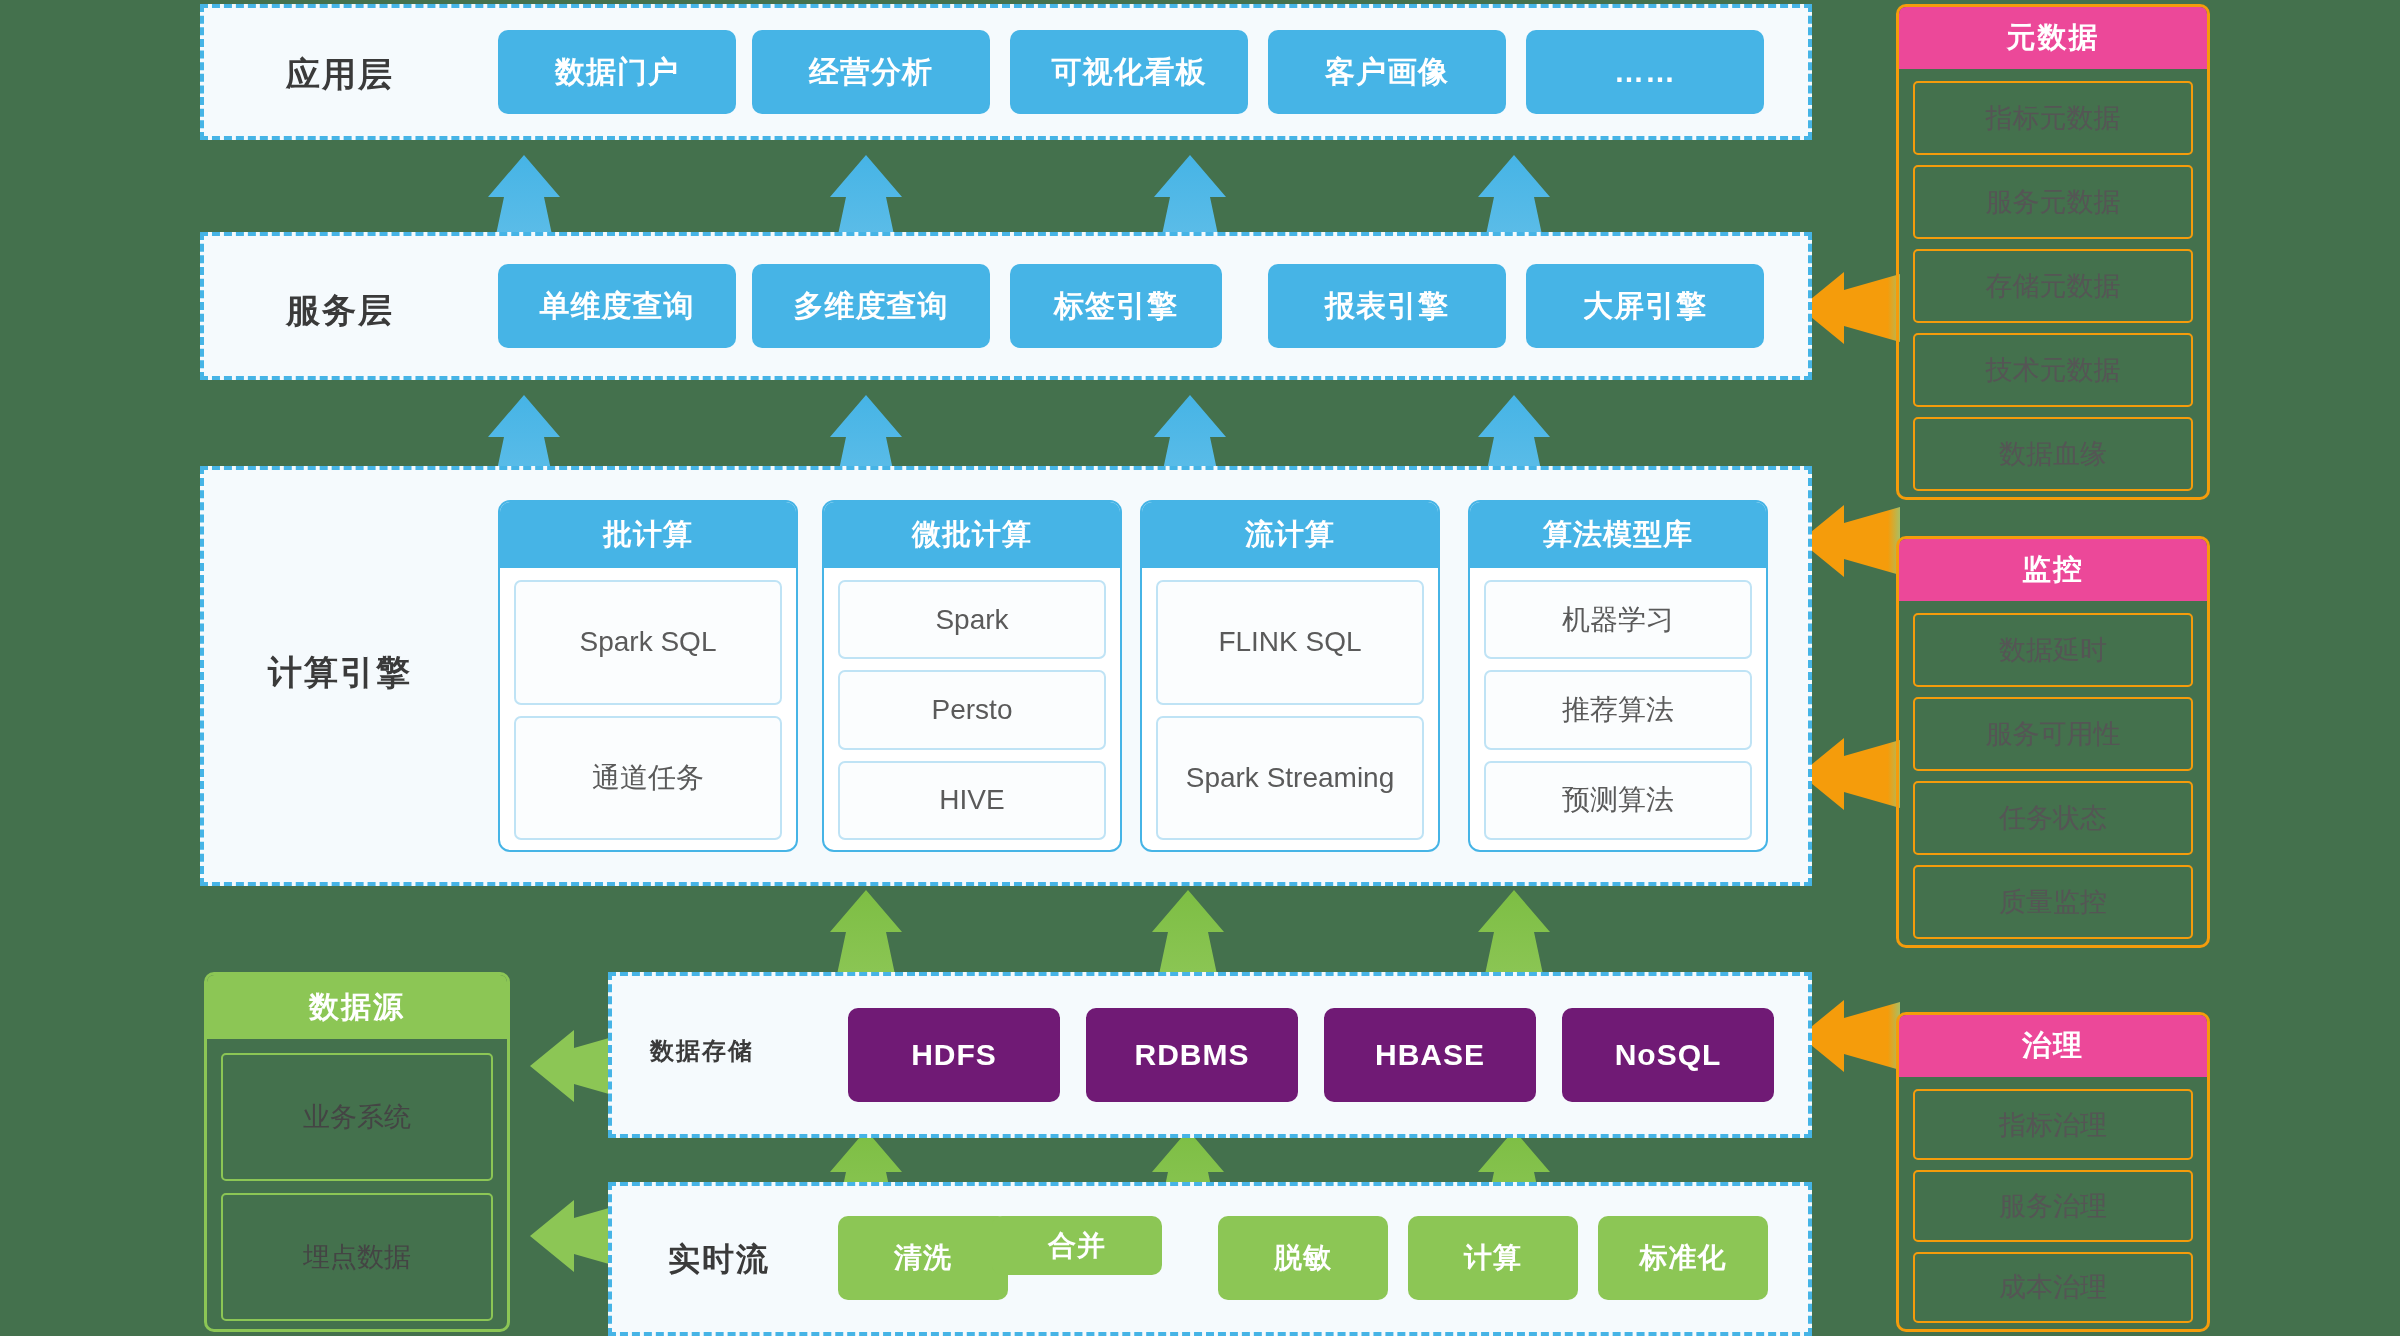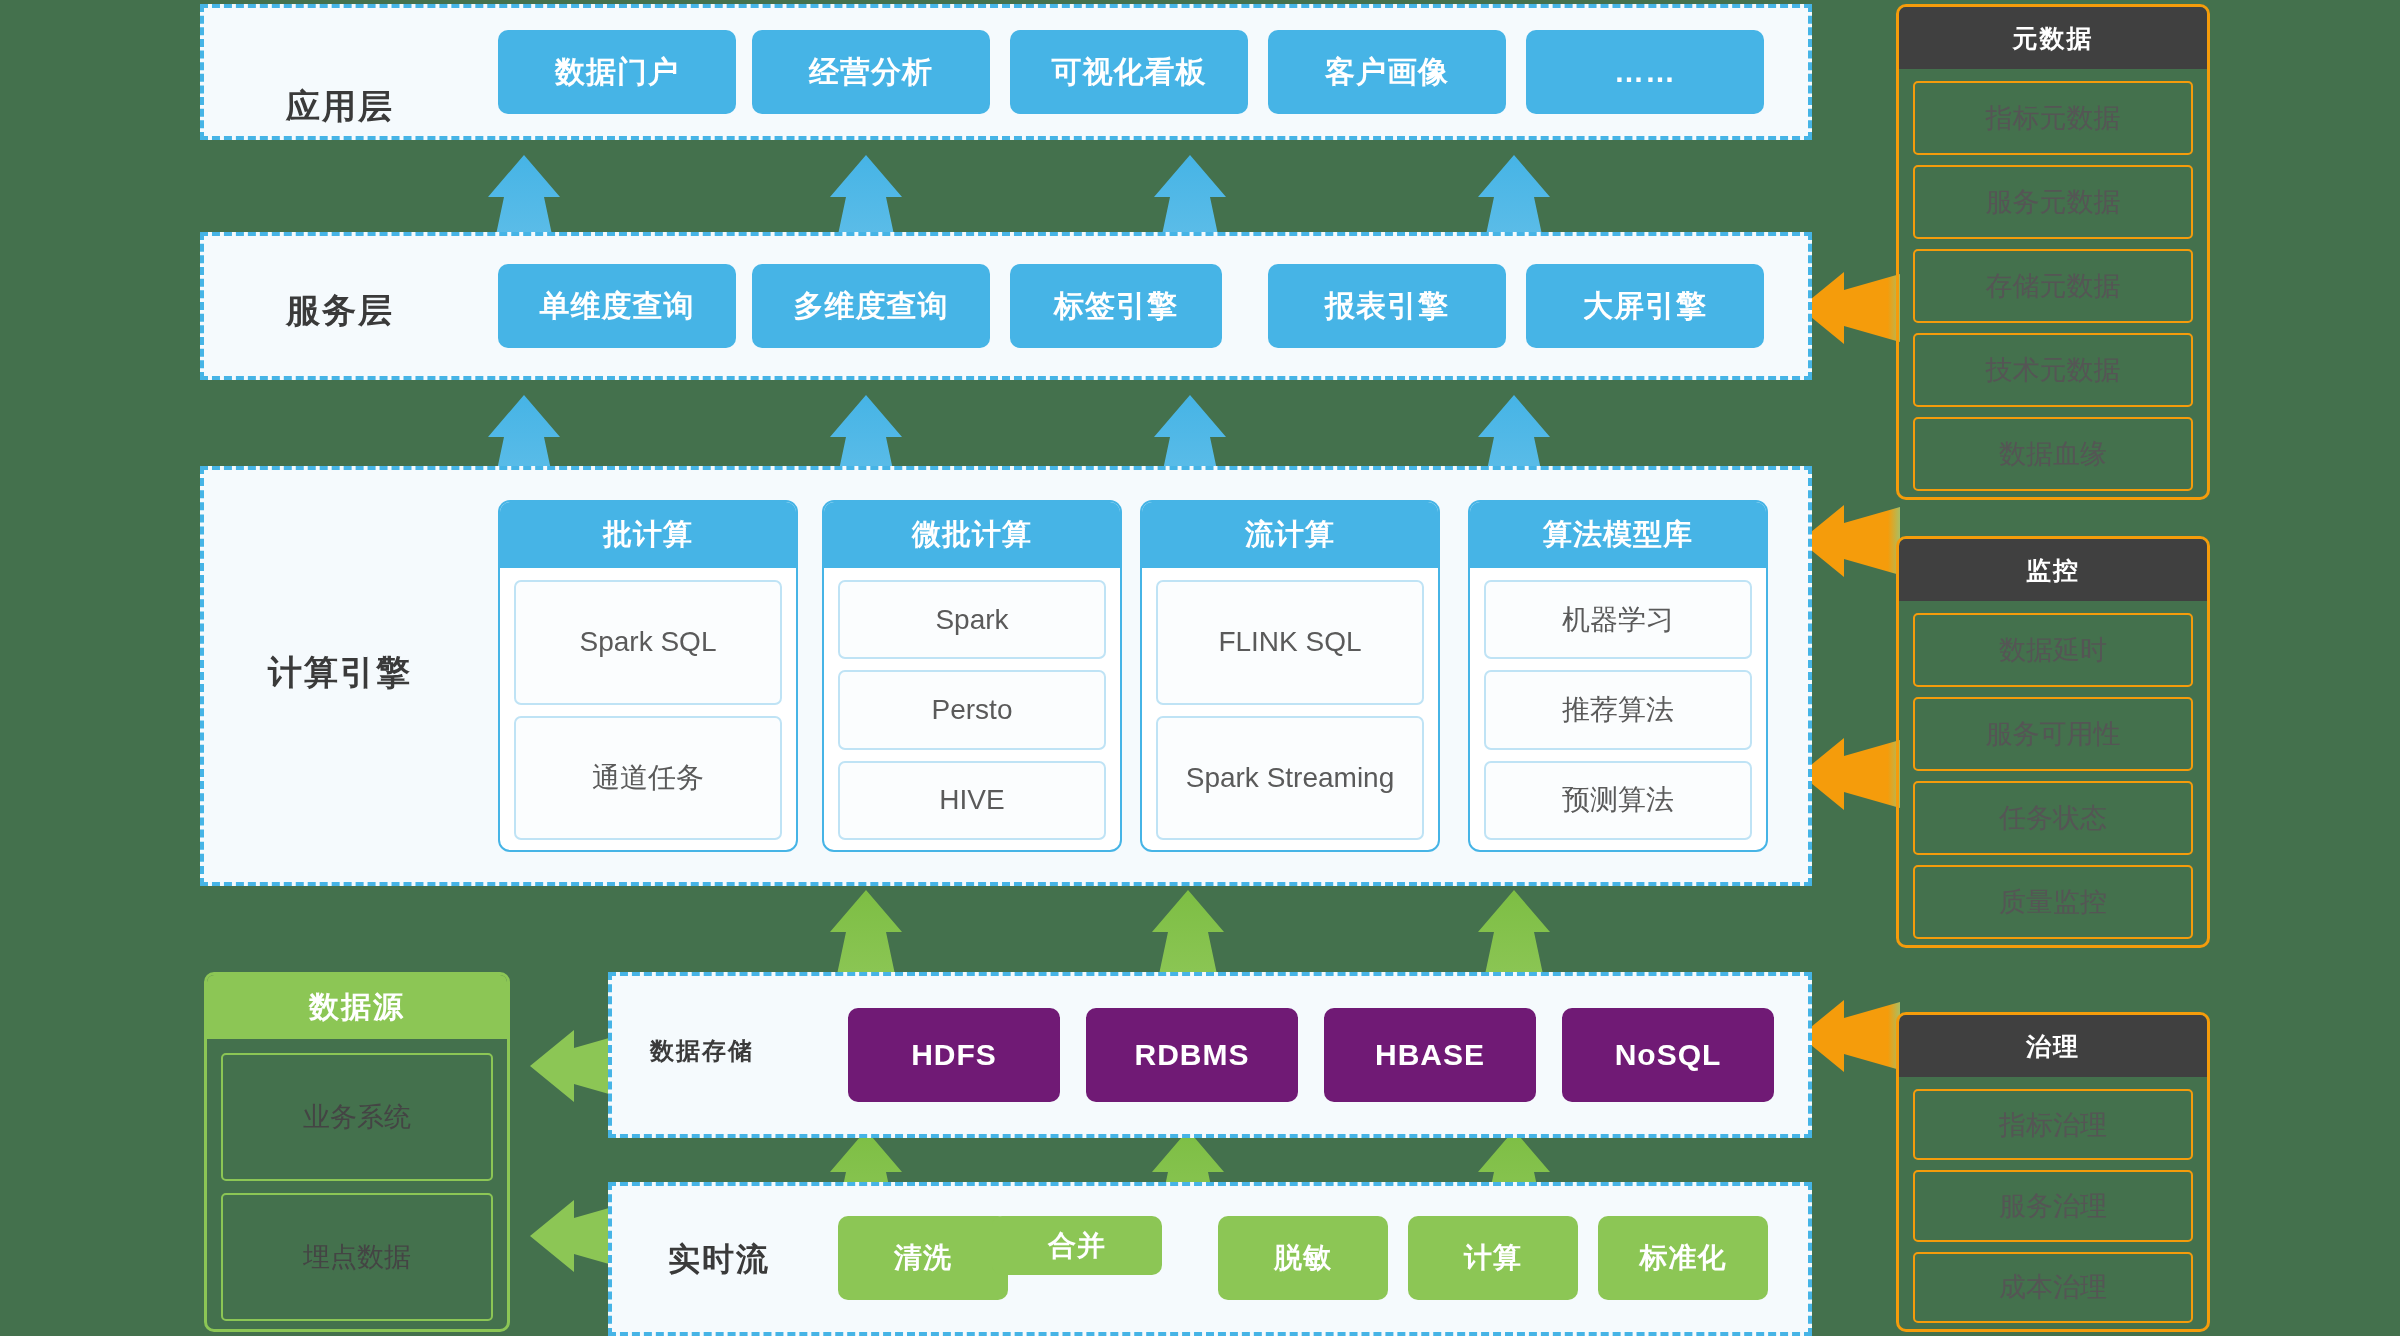--- a/index.html
+++ b/index.html
@@ -84,23 +84,23 @@
   
   .side{
     position:absolute;
     box-sizing:border-box;
     border:3px solid #F59C0B;
     border-radius:10px;
     overflow:hidden;
     background:transparent;
   }
   .side-head{
-    background:#404040;
+    background:#ec4899;
     color:#FFFFFF;
-    font-size:25px;
+    font-size:29px;
     font-weight:bold;
     letter-spacing:2px;
     display:flex;align-items:center;justify-content:center;
     height:62px;
   }
   .side-body{
     padding:12px 14px;
     display:flex;flex-direction:column;gap:10px;
     box-sizing:border-box;
   }
@@ -206,21 +206,21 @@
     </g>
 
     <g>
       <use href="#leftArrowShape" x="530" y="1030" fill="url(#gradGreenL)"></use>
       <use href="#leftArrowShape" x="530" y="1200" fill="url(#gradGreenL)"></use>
     </g>
   </svg>
 
   <div class="panel blue-dash" style="left:200px;top:4px;width:1612px;height:136px;">
   </div>
-  <div class="row-label" style="left:286px;top:52px;margin-top:32px;">应用层</div>
+  <div class="row-label" style="left:286px;top:52px;">应用层</div>
   <div class="chip blue" style="left:498px;top:30px;width:238px;height:84px;">数据门户</div>
   <div class="chip blue" style="left:752px;top:30px;width:238px;height:84px;">经营分析</div>
   <div class="chip blue" style="left:1010px;top:30px;width:238px;height:84px;">可视化看板</div>
   <div class="chip blue" style="left:1268px;top:30px;width:238px;height:84px;">客户画像</div>
   <div class="chip blue" style="left:1526px;top:30px;width:238px;height:84px;">……</div>
 
   <div class="panel blue-dash" style="left:200px;top:232px;width:1612px;height:148px;">
   </div>
   <div class="row-label" style="left:286px;top:288px;">服务层</div>
   <div class="chip blue" style="left:498px;top:264px;width:238px;height:84px;">单维度查询</div>

